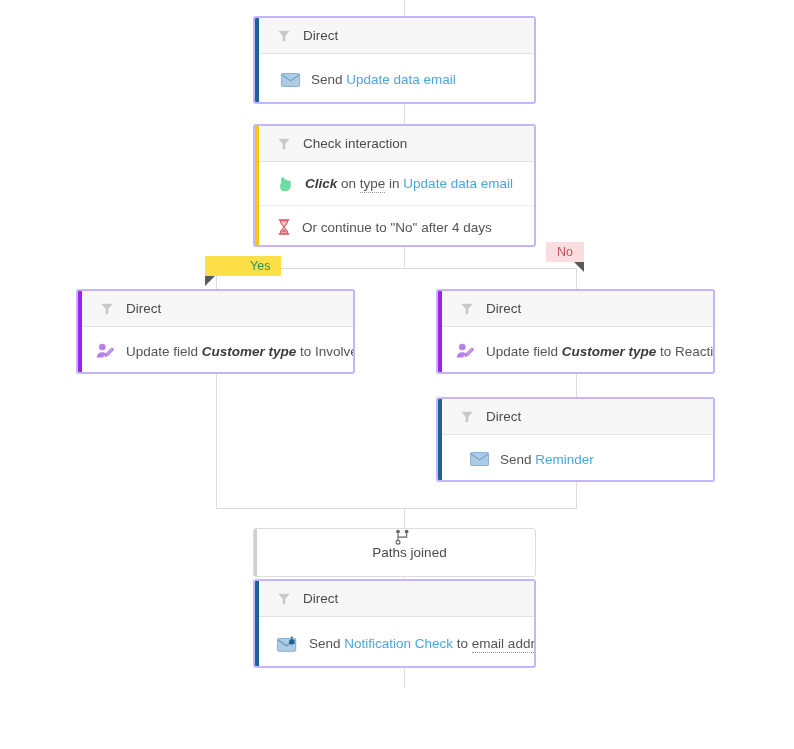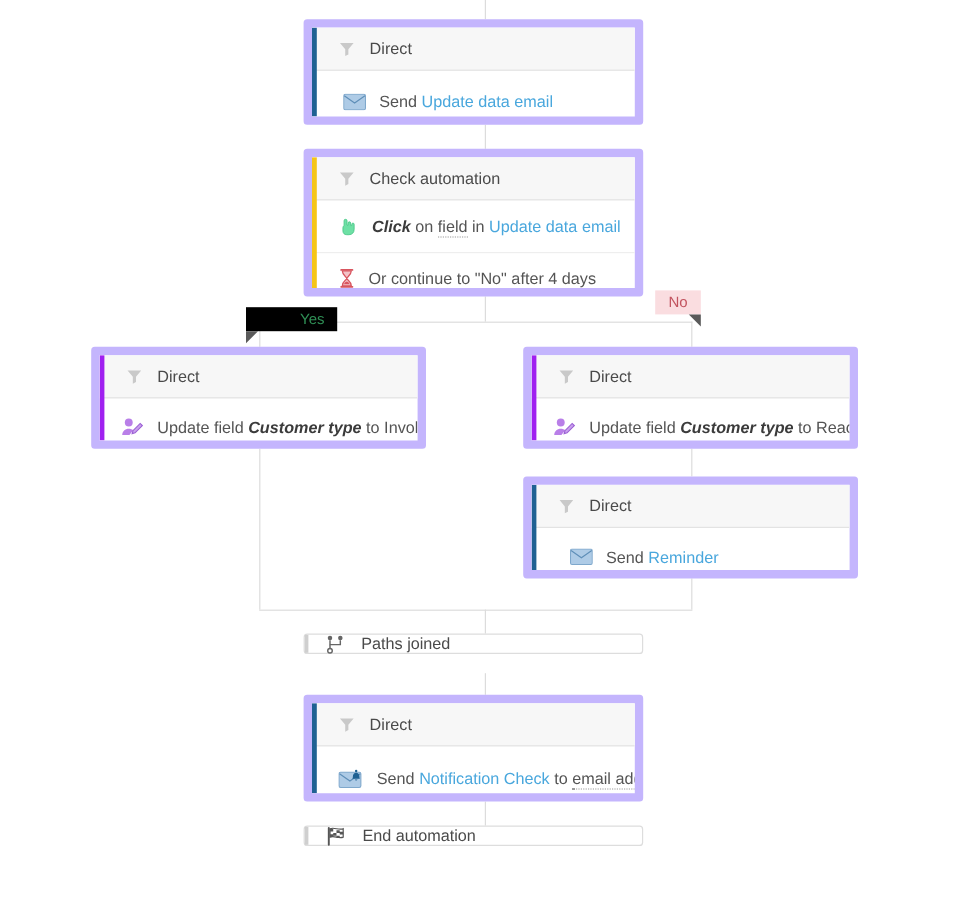--- a/index.html
+++ b/index.html
@@ -19,21 +19,21 @@
 
   
   .line { position: absolute; background: #dcdcdc; }
   .line.v { width: 1px; }
   .line.h { height: 1px; }
 
   
   .card {
     position: absolute;
     background: #ffffff;
-    border: 7px solid #c4b5fd;
+    border: 2px solid #c4b5fd;
     border-radius: 3px;
     overflow: hidden;
   }
   .card .accent {
     position: absolute;
     left: 0; top: 0; bottom: 0;
     width: 4px;
   }
   .accent.blue   { background: #1f6193; }
   .accent.yellow { background: #f5c518; }
@@ -75,24 +75,25 @@
     border-bottom: 1px dotted #9a9a9a;
     padding-bottom: 1px;
   }
 
   
   .node {
     position: absolute;
     background: #ffffff;
     border: 1px solid #dddddd;
     border-radius: 3px;
-    height: 17px;
+    height: 49px;
     display: flex;
     align-items: center;
     padding-left: 18px;
+    flex-direction: column;
   }
   .node .accent-thin {
     position: absolute;
     left: 0; top: 0; bottom: 0;
     width: 3px;
     background: #cfcfcf;
   }
   .node .label {
     font-size: 13.5px;
     color: #4a4a4a;
@@ -105,21 +106,21 @@
     position: absolute;
     height: 20px;
     padding: 0 11px;
     display: flex;
     align-items: center;
     justify-content: center;
     font-size: 12.5px;
     line-height: 1;
     z-index: 5;
   }
-  .badge.yes { background: #000000; color: #2f8f55; padding-left: 45px; }
+  .badge.yes { background: #fde047; color: #2f8f55; padding-left: 45px; }
   .badge.no  { background: #fadde0; color: #c2545f; }
   .badge .tail {
     position: absolute;
     top: 20px;
     width: 0; height: 0;
     border-style: solid;
   }
   .badge.yes .tail {
     left: 0;
     border-width: 10px 10px 0 0;
@@ -186,29 +187,29 @@
   </div>
 
   <div class="card" style="left:253px; top:124px; width:283px; height:123px;">
     <div class="accent yellow"></div>
     <div class="card-head">
       <span class="icon">
         <svg width="14" height="14" viewBox="0 0 16 16">
             <path d="M1.5 2h13l-5 6v5l-3 1.5V8z" fill="#c9c9c9"></path>
           </svg>
       </span>
-      <span class="title">Check automation</span>
+      <span class="title">Check interaction</span>
     </div>
     <div class="card-row">
       <span class="icon">
         <svg width="17" height="16" viewBox="0 0 18 17">
           <path d="M5 7V3.2a1.3 1.3 0 012.6 0V7h1V5.2a1.1 1.1 0 012.2 0V7.4h1V6.3a1.05 1.05 0 012.1 0v4.4c0 2.9-1.8 4.8-4.6 4.8H7.4c-2.1 0-3.4-1.3-3.4-3.3V9.2c0-1.3 1-1.6 1-1.6z" fill="#6ee0a5" stroke="#4cc98a" stroke-width="0.8" stroke-linejoin="round"></path>
         </svg>
       </span>
-      <span class="txt"><span class="b">Click</span><span> on </span><span class="dotted">field</span><span> in </span><span class="link">Update data email</span></span>
+      <span class="txt"><span class="b">Click</span><span> on </span><span class="dotted">type</span><span> in </span><span class="link">Update data email</span></span>
     </div>
     <div class="card-row" style="height:42px;">
       <span class="icon">
         <svg width="14" height="16" viewBox="0 0 14 17">
           <path d="M2 1h10M2 16h10" stroke="#d8555f" stroke-width="1.6" stroke-linecap="round"></path>
           <path d="M3 1.8c0 4 4 5.5 4 6.7 0 1.2-4 2.7-4 6.7h8c0-4-4-5.5-4-6.7 0-1.2 4-2.7 4-6.7z" fill="#f3c3c7" stroke="#d8555f" stroke-width="1.1" stroke-linejoin="round"></path>
           <path d="M4.4 13.6c.6-1.7 2.6-2.3 2.6-2.3s2 .6 2.6 2.3z" fill="#d8555f"></path>
         </svg>
       </span>
       <span class="txt">Or continue to "No" after 4 days</span>
@@ -320,25 +321,14 @@
           <path d="M1 5l9.5 6.5L20 5" fill="none" stroke="#5f8fb8" stroke-width="1.1"></path>
           <path d="M13.2 7.6c0-2.3 1.3-3.6 3-3.6s3 1.3 3 3.6c0 1.5.6 2 .6 2h-7.2s.6-.5.6-2z" fill="#1f6193"></path>
           <circle cx="16.2" cy="2.5" r="1.1" fill="#1f6193"></circle>
           <path d="M14.9 10.2a1.4 1.4 0 002.6 0z" fill="#1f6193"></path>
         </svg>
       </span>
       <span class="txt"><span>Send </span><span class="link">Notification Check</span><span> to </span><span class="dotted">email address</span></span>
     </div>
   </div>
 
-  <div class="node" style="left:253px; top:688px; width:283px;">
-    <div class="accent-thin"></div>
-    <span class="icon">
-      <svg width="18" height="16" viewBox="0 0 18 16">
-        <path d="M2 1v14" stroke="#555" stroke-width="1.6" stroke-linecap="round"></path>
-        <path d="M3 1.6c3.5-1.6 7.5 1.6 11 0v7c-3.5 1.6-7.5-1.6-11 0z" fill="#ffffff" stroke="#555" stroke-width="1"></path>
-        <path d="M3 1.6h2.7v2.3H3zM8.4 2.8h2.7v2.3H8.4zM5.7 5.1h2.7v2.3H5.7zM11.1 4.2h2.9v2.3h-2.9zM3 6.2h2.7v2.4H3zM8.4 7.4h2.7v1.9H8.4z" fill="#555"></path>
-      </svg>
-    </span>
-    <span class="label">End automation</span>
-  </div>
 
 </div>
 
 </body></html>

